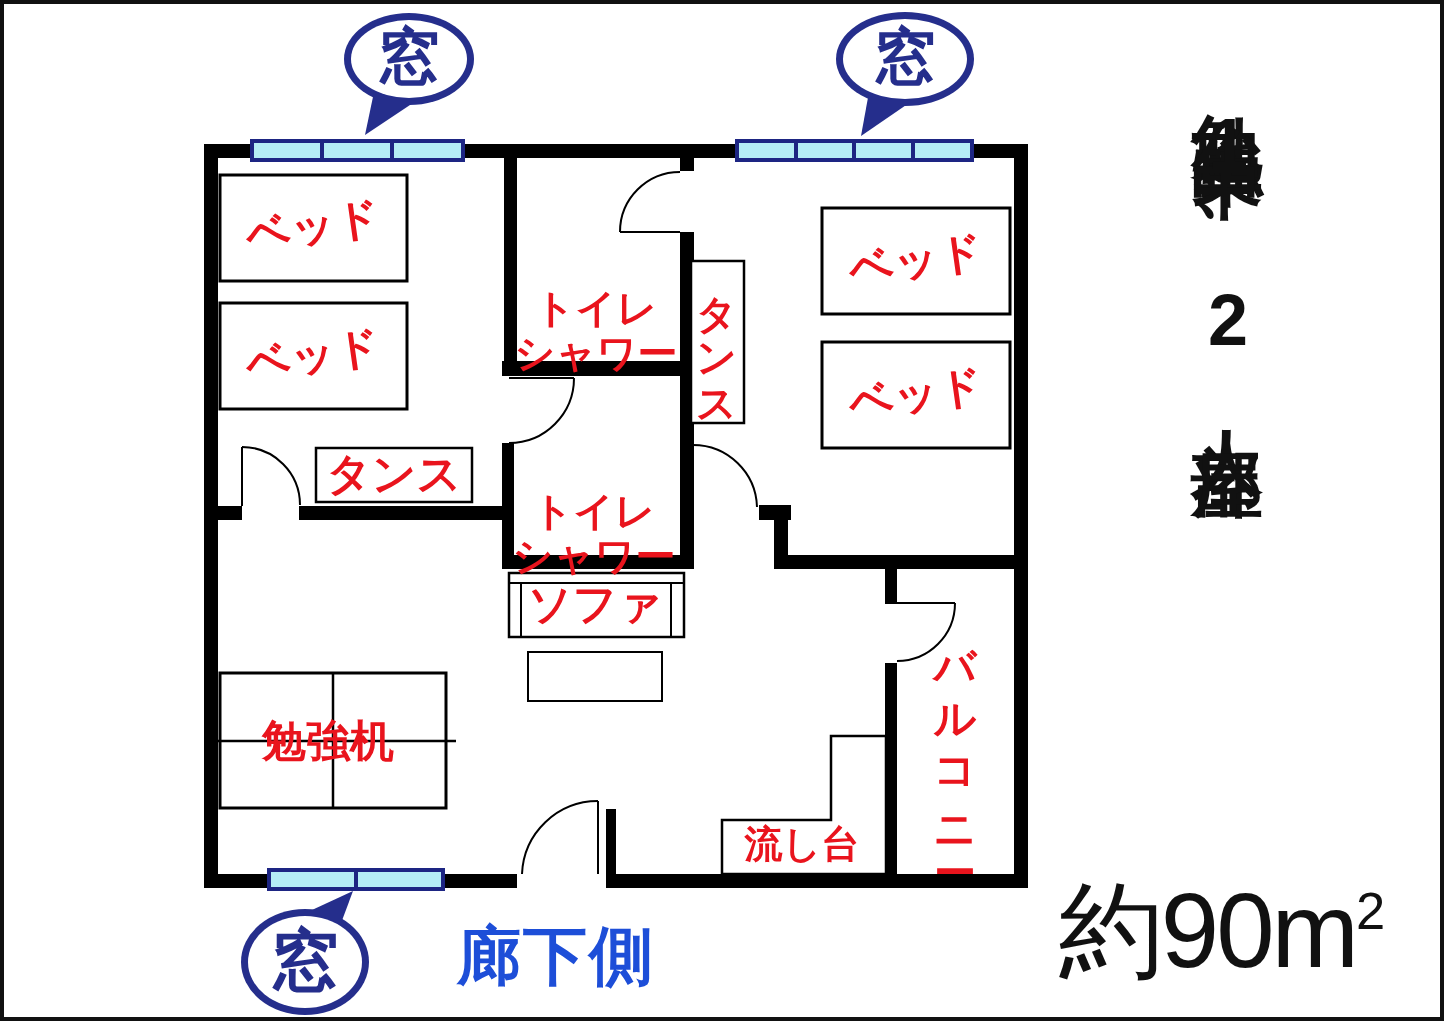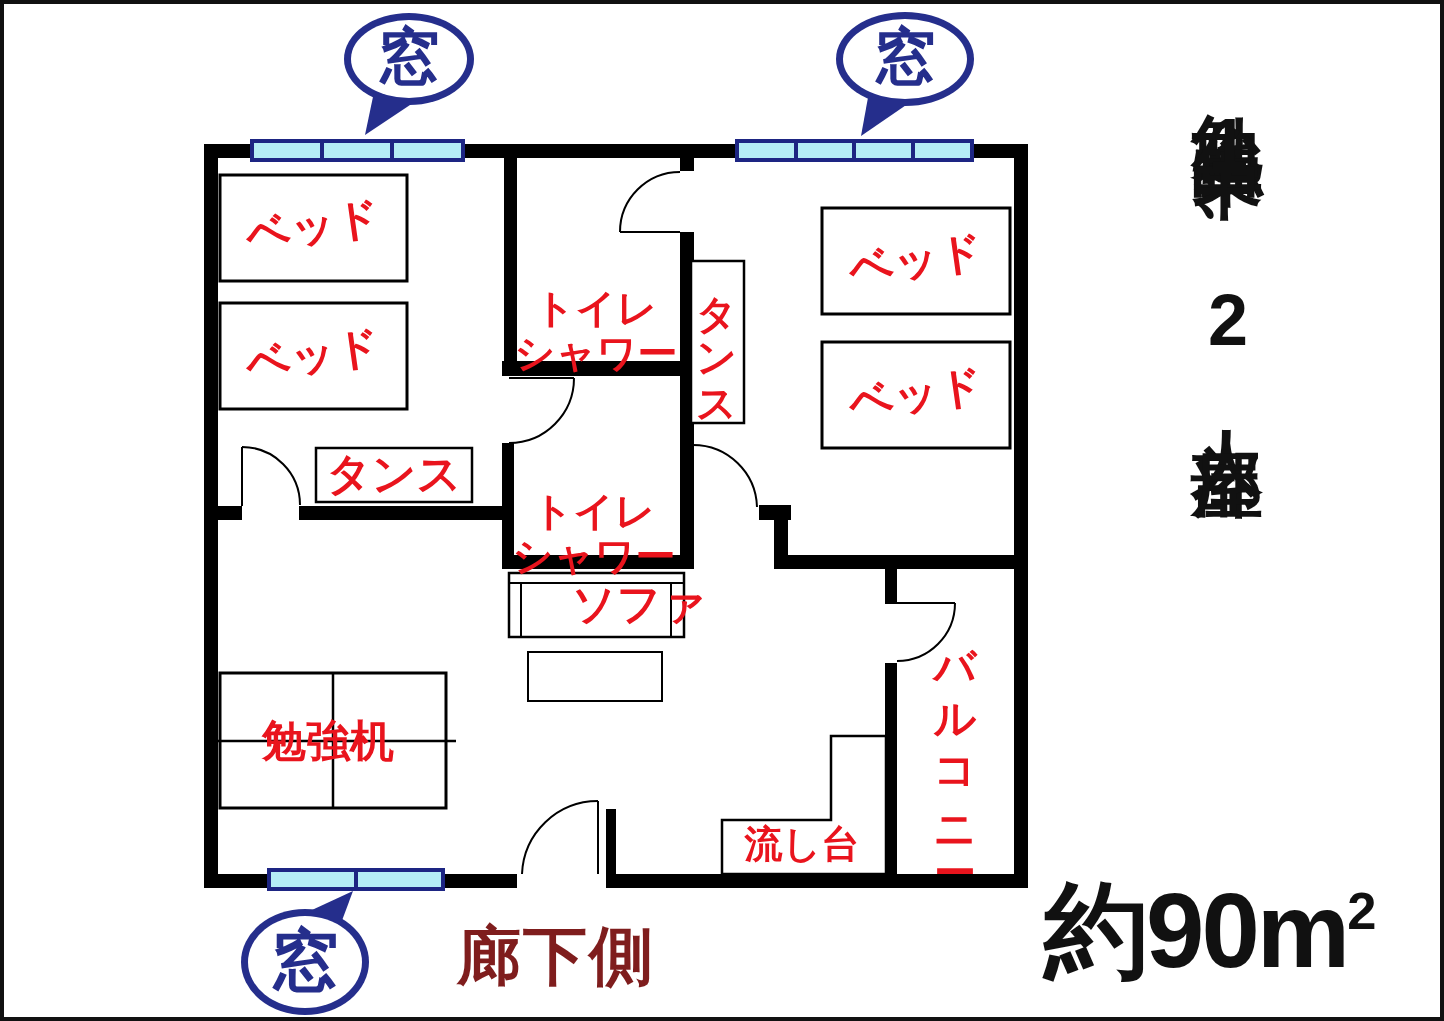--- a/index.html
+++ b/index.html
@@ -16,21 +16,21 @@
   .label{
     position:absolute;
     transform:translate(-50%,-50%);
     font-weight:bold;
     text-align:center;
     white-space:pre-line;
     line-height:1.1;
     color:#e9141d;
   }
   .navy{color:#252e8c;}
-  .black{color:#7f1d1d;}
+  .black{color:#1d4ed8;}
   .vert{
     writing-mode:vertical-rl;
     text-orientation:upright;
   }
   .bed-label{font-size:44px;transform:translate(-50%,-50%) rotate(-8deg);}
   .toilet-label{font-size:40px;line-height:1.12;margin-top:39px;}
   .tansu-h{font-size:44px;}
   .tansu-v{font-size:40px;letter-spacing:4px;}
   .sofa-label{font-size:44px;}
   .desk-label{font-size:44px;}
@@ -40,22 +40,22 @@
   .mado-big{font-size:68px;}
   .corridor{font-size:64px;letter-spacing:2px;}
   #sidebar-title{
     position:absolute;left:1120px;top:52px;width:140px;height:800px;
     writing-mode:vertical-rl;text-orientation:upright;
     font-size:72px;font-weight:bold;color:#111;
     letter-spacing:12px;line-height:1.0;
   }
   #area-label{
     position:absolute;left:1040px;top:858px;width:356px;
-    font-size:105px;font-weight:bold;color:#111;
-    text-align:left;letter-spacing:-3px;
+    font-size:105px;font-weight:normal;color:#111;
+    text-align:center;letter-spacing:-3px;
   }
   #area-label sup{font-size:0.5em;vertical-align:0.72em;letter-spacing:0;}
 </style>
 </head>
 <body>
 
 <div id="canvas">
 
   <svg id="plan-svg" viewBox="0 0 1444 1021" xmlns="http://www.w3.org/2000/svg">
 
@@ -148,21 +148,21 @@
   <div class="label bed-label" style="left:912px;top:390px;">ベッド</div>
 
   <div class="label toilet-label" style="left:592px;top:288px;">トイレ
 シャワー</div>
   <div class="label toilet-label" style="left:590px;top:491px;">トイレ
 シャワー</div>
 
   <div class="label tansu-h" style="left:390px;top:470px;">タンス</div>
   <div class="label tansu-v vert" style="left:713px;top:337px;">タンス</div>
 
-  <div class="label sofa-label" style="left:591px;top:600px;margin-left:44px;">ソファ</div>
+  <div class="label sofa-label" style="left:591px;top:600px;">ソファ</div>
   <div class="label desk-label" style="left:324px;top:737px;">勉強机</div>
   <div class="label sink-label" style="left:798px;top:843px;font-family:Liberation Mono, monospace;">流し台</div>
   <div class="label balcony-label vert" style="left:951px;top:735px;">バルコニー</div>
 
   <div class="label black corridor" style="left:552px;top:952px;">廊下側</div>
 
   <div id="sidebar-title">勉強集中1、2人部屋</div>
 
   <div id="area-label"><span>約90m</span><sup>2</sup></div>
 

